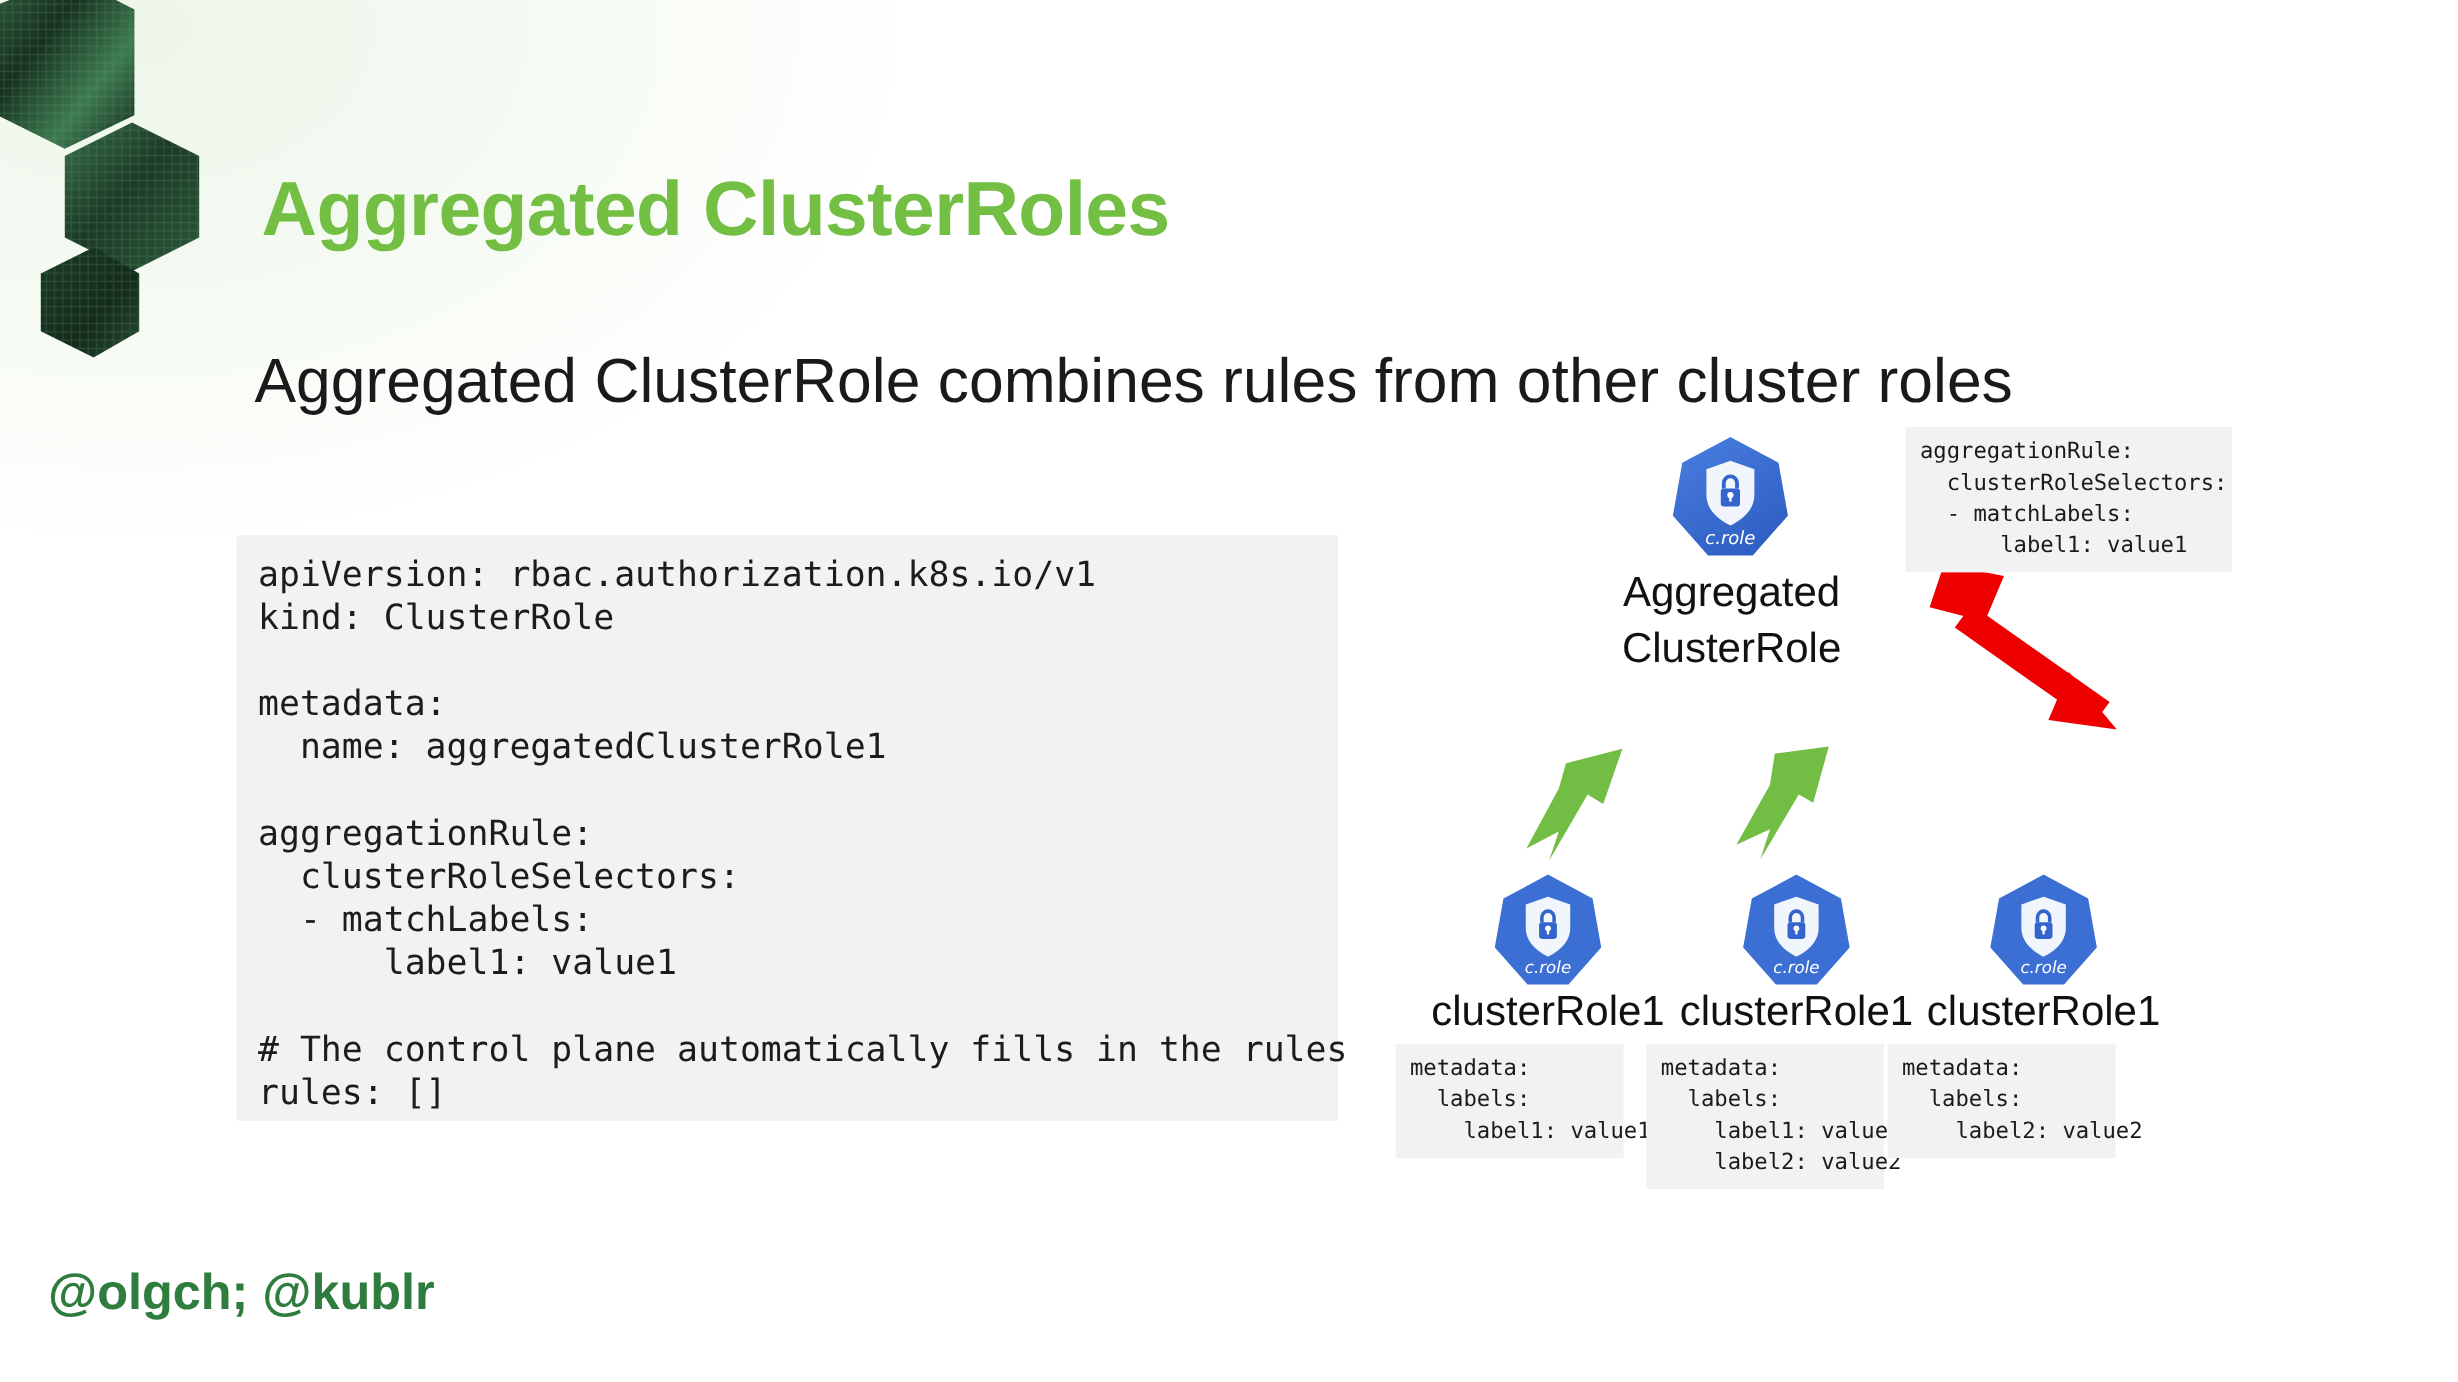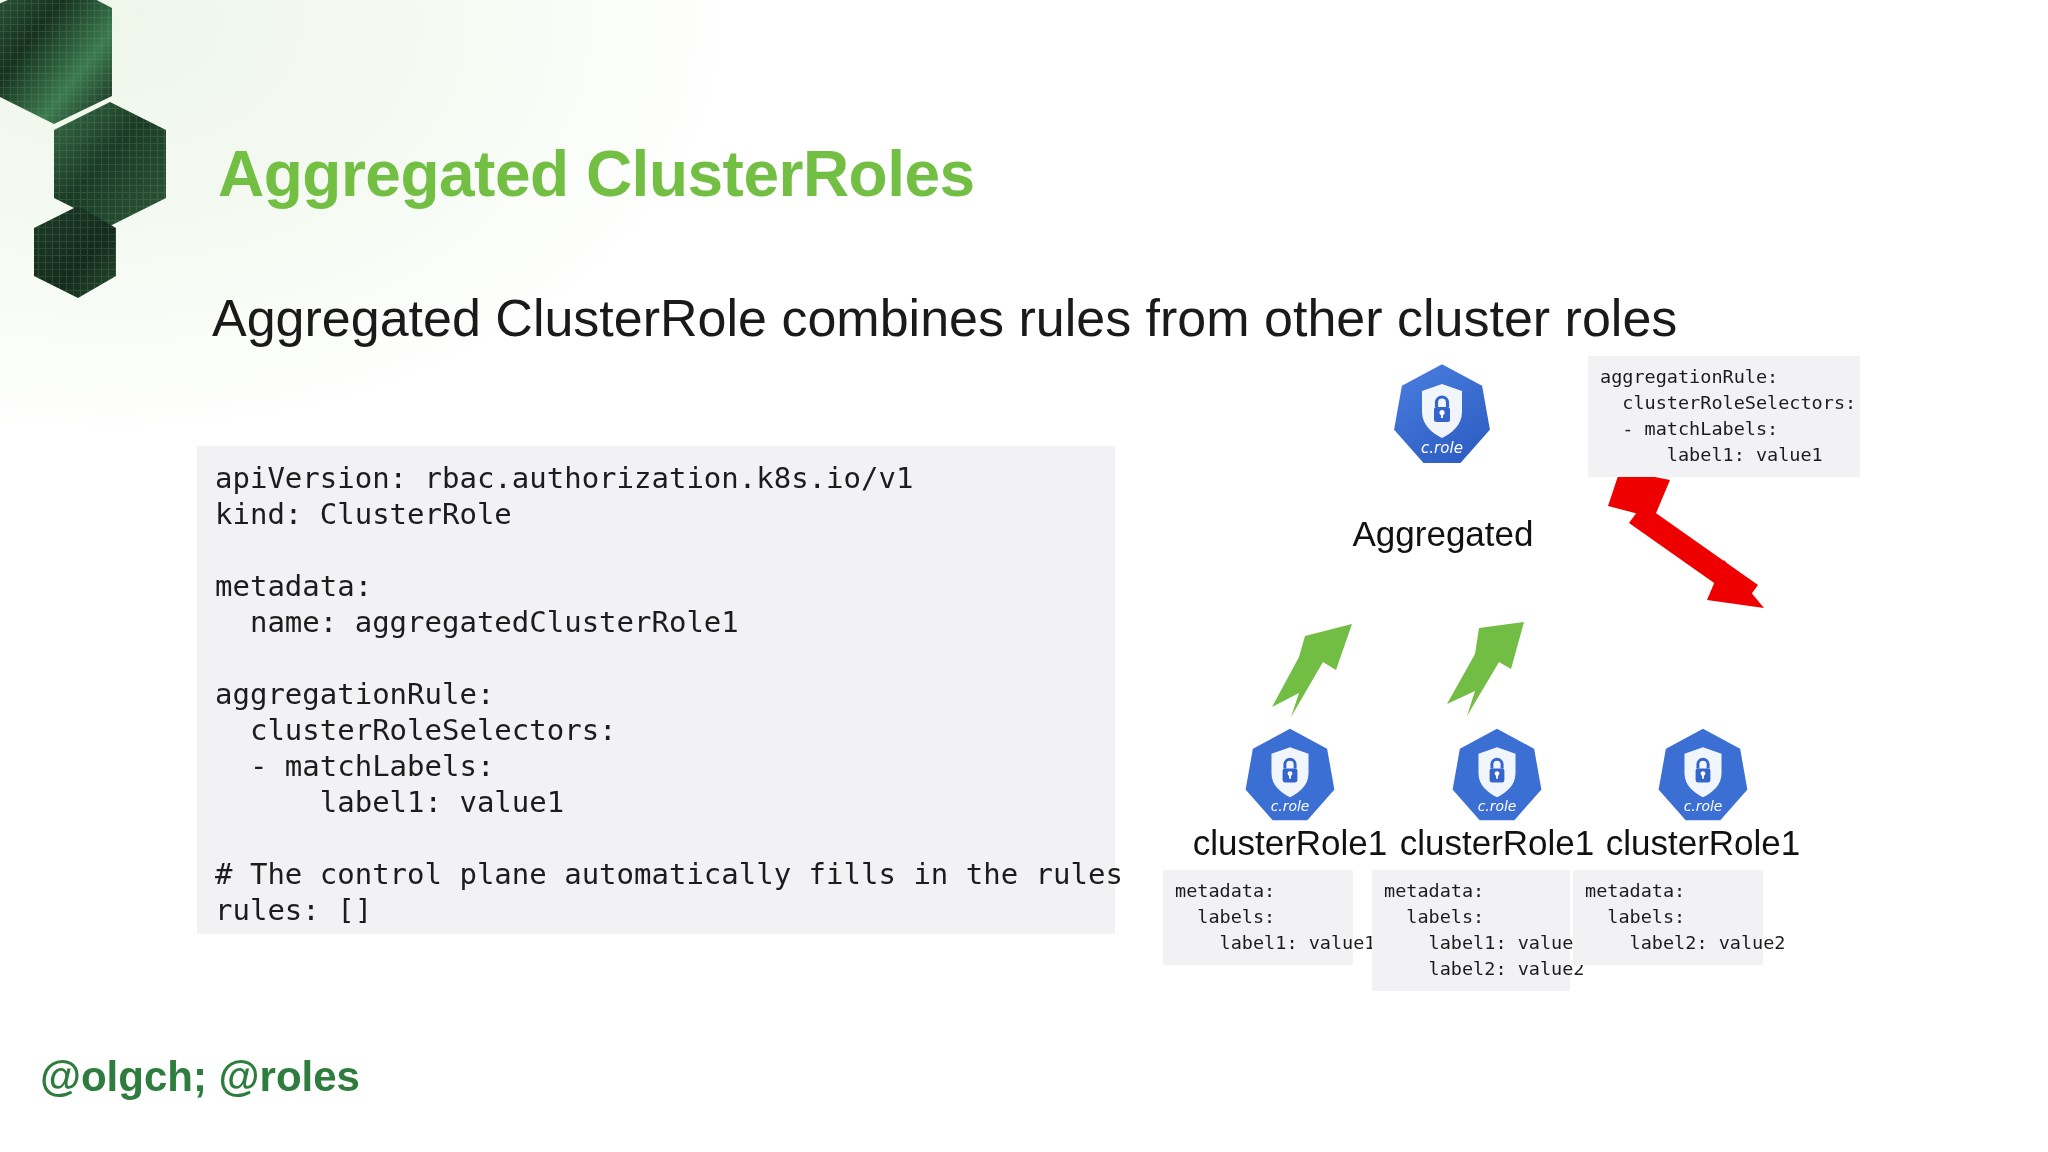--- a/index.html
+++ b/index.html
@@ -79,21 +79,21 @@
 
   .node-caption {
     position: absolute;
     text-align: center;
     font-size: 35px;
     color: #111111;
     line-height: 46px;
     font-family: "Liberation Sans", sans-serif;
     white-space: nowrap;
   }
-  .node-caption.two-line { white-space: normal; line-height: 47px; margin-top: 40px; }
+  .node-caption.two-line { white-space: normal; line-height: 47px; }
 
   .yaml-box {
     position: absolute;
     background: #f2f2f4;
     padding: 8px 12px 9px 12px;
   }
   .yaml-box pre {
     font-family: "DejaVu Sans Mono", monospace;
     font-size: 18.5px;
     line-height: 26px;
@@ -202,20 +202,21 @@
         <rect x="46" y="47" width="16" height="15" rx="2.5" fill="#3465cd"></rect>
         <path d="M48.5,47 L48.5,42.5 A5.5,5.5 0 0 1 59.5,42.5 L59.5,47" fill="none" stroke="#3465cd" stroke-width="3.2"></path>
         <circle cx="54" cy="52.5" r="2.6" fill="#ffffff"></circle>
         <rect x="53" y="53" width="2" height="5" fill="#ffffff"></rect>
         <text x="54" y="93" text-anchor="middle" font-family="DejaVu Sans, sans-serif" font-size="15" fill="#ffffff">c.role</text>
       </svg>
     </div>
 
     <div class="node-caption two-line" style="left:210px; top:100px; width:206px;">
       <div>Aggregated</div>
+      <div>ClusterRole</div>
     </div>
 
     <div class="yaml-box" style="left:458px; top:-14px; width:300px;">
       <pre>aggregationRule:
   clusterRoleSelectors:
   - matchLabels:
       label1: value1</pre>
     </div>
 
     <div class="k8s-node" style="left:110px; top:355px;">
@@ -268,15 +269,15 @@
     </div>
     <div class="node-caption" style="left:453px; top:450px; width:240px;">clusterRole1</div>
     <div class="yaml-box" style="left:443px; top:500px; width:190px;">
       <pre>metadata:
   labels:
     label2: value2</pre>
     </div>
 
   </div>
 
-  <div class="footer-handle">@olgch; @roles</div>
+  <div class="footer-handle">@olgch; @kublr</div>
 
 </div>
 
 </body></html>

